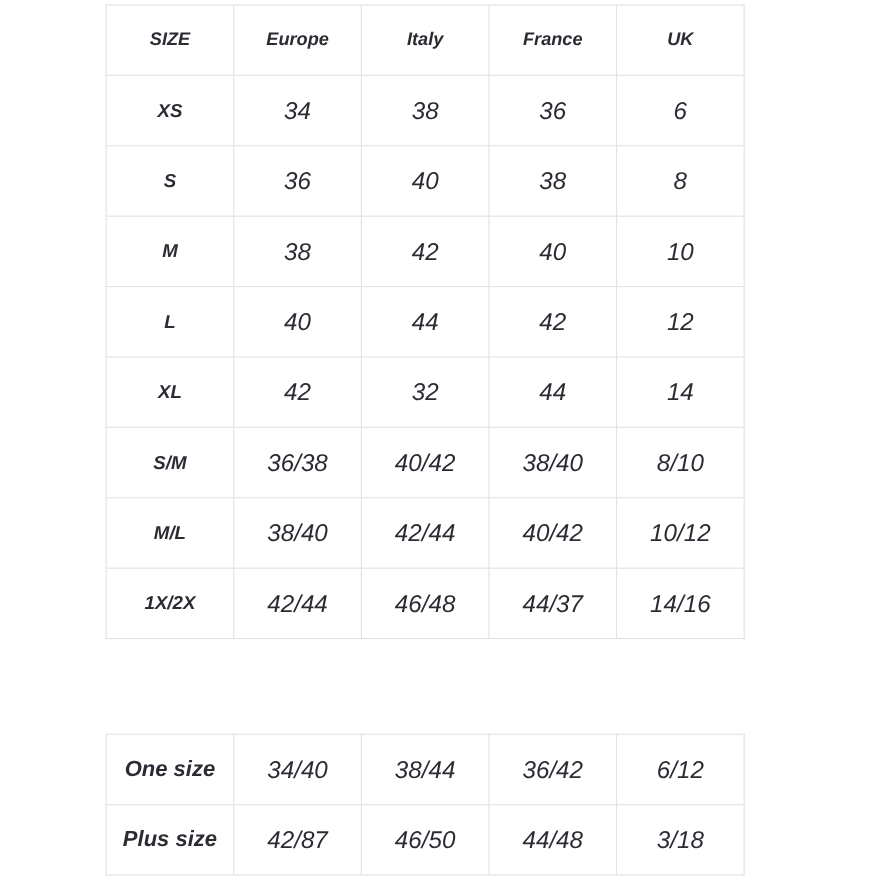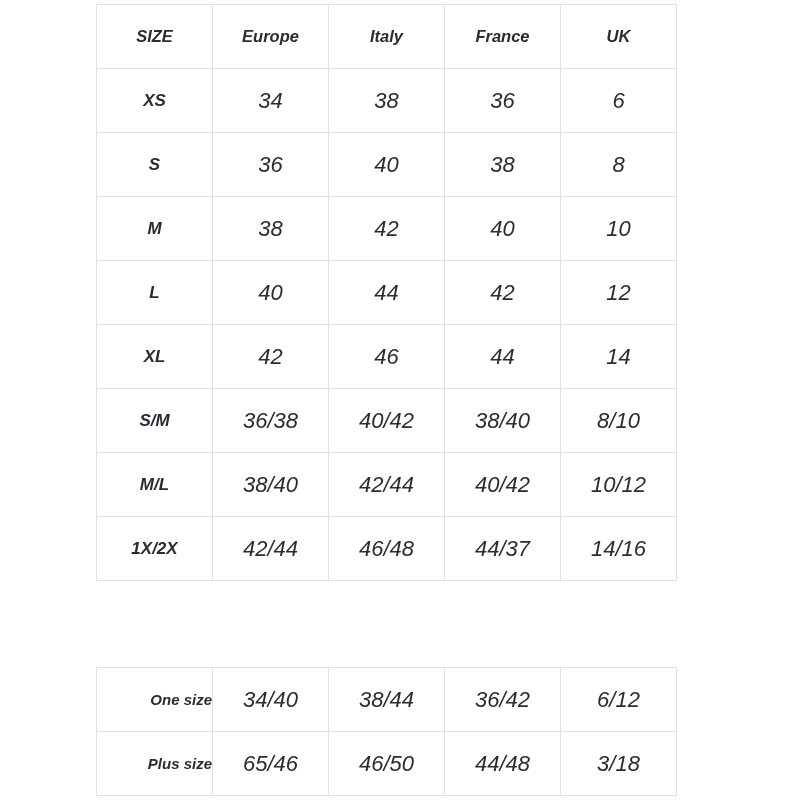--- a/index.html
+++ b/index.html
@@ -57,22 +57,21 @@
   }
   td.rowhead {
     font-weight: 700;
     font-size: 17px;
   }
   .size-table-2 td {
     height: 63px;
   }
   .size-table-2 td.rowhead {
     font-weight: 700;
-    font-size: 15px;
-    text-align: right;
+    font-size: 20px;
   }
 </style>
 </head>
 <body>
 
 <div class="page">
 
   <table class="size-table">
     <colgroup>
       <col class="c-size">
@@ -115,21 +114,21 @@
       <tr>
         <td class="rowhead">L</td>
         <td>40</td>
         <td>44</td>
         <td>42</td>
         <td>12</td>
       </tr>
       <tr>
         <td class="rowhead">XL</td>
         <td>42</td>
-        <td>46</td>
+        <td>32</td>
         <td>44</td>
         <td>14</td>
       </tr>
       <tr>
         <td class="rowhead">S/M</td>
         <td>36/38</td>
         <td>40/42</td>
         <td>38/40</td>
         <td>8/10</td>
       </tr>
@@ -161,21 +160,21 @@
     <tbody>
       <tr>
         <td class="rowhead">One size</td>
         <td>34/40</td>
         <td>38/44</td>
         <td>36/42</td>
         <td>6/12</td>
       </tr>
       <tr>
         <td class="rowhead">Plus size</td>
-        <td>65/46</td>
+        <td>42/87</td>
         <td>46/50</td>
         <td>44/48</td>
         <td>3/18</td>
       </tr>
     </tbody>
   </table>
 
 </div>
 
 </body></html>

